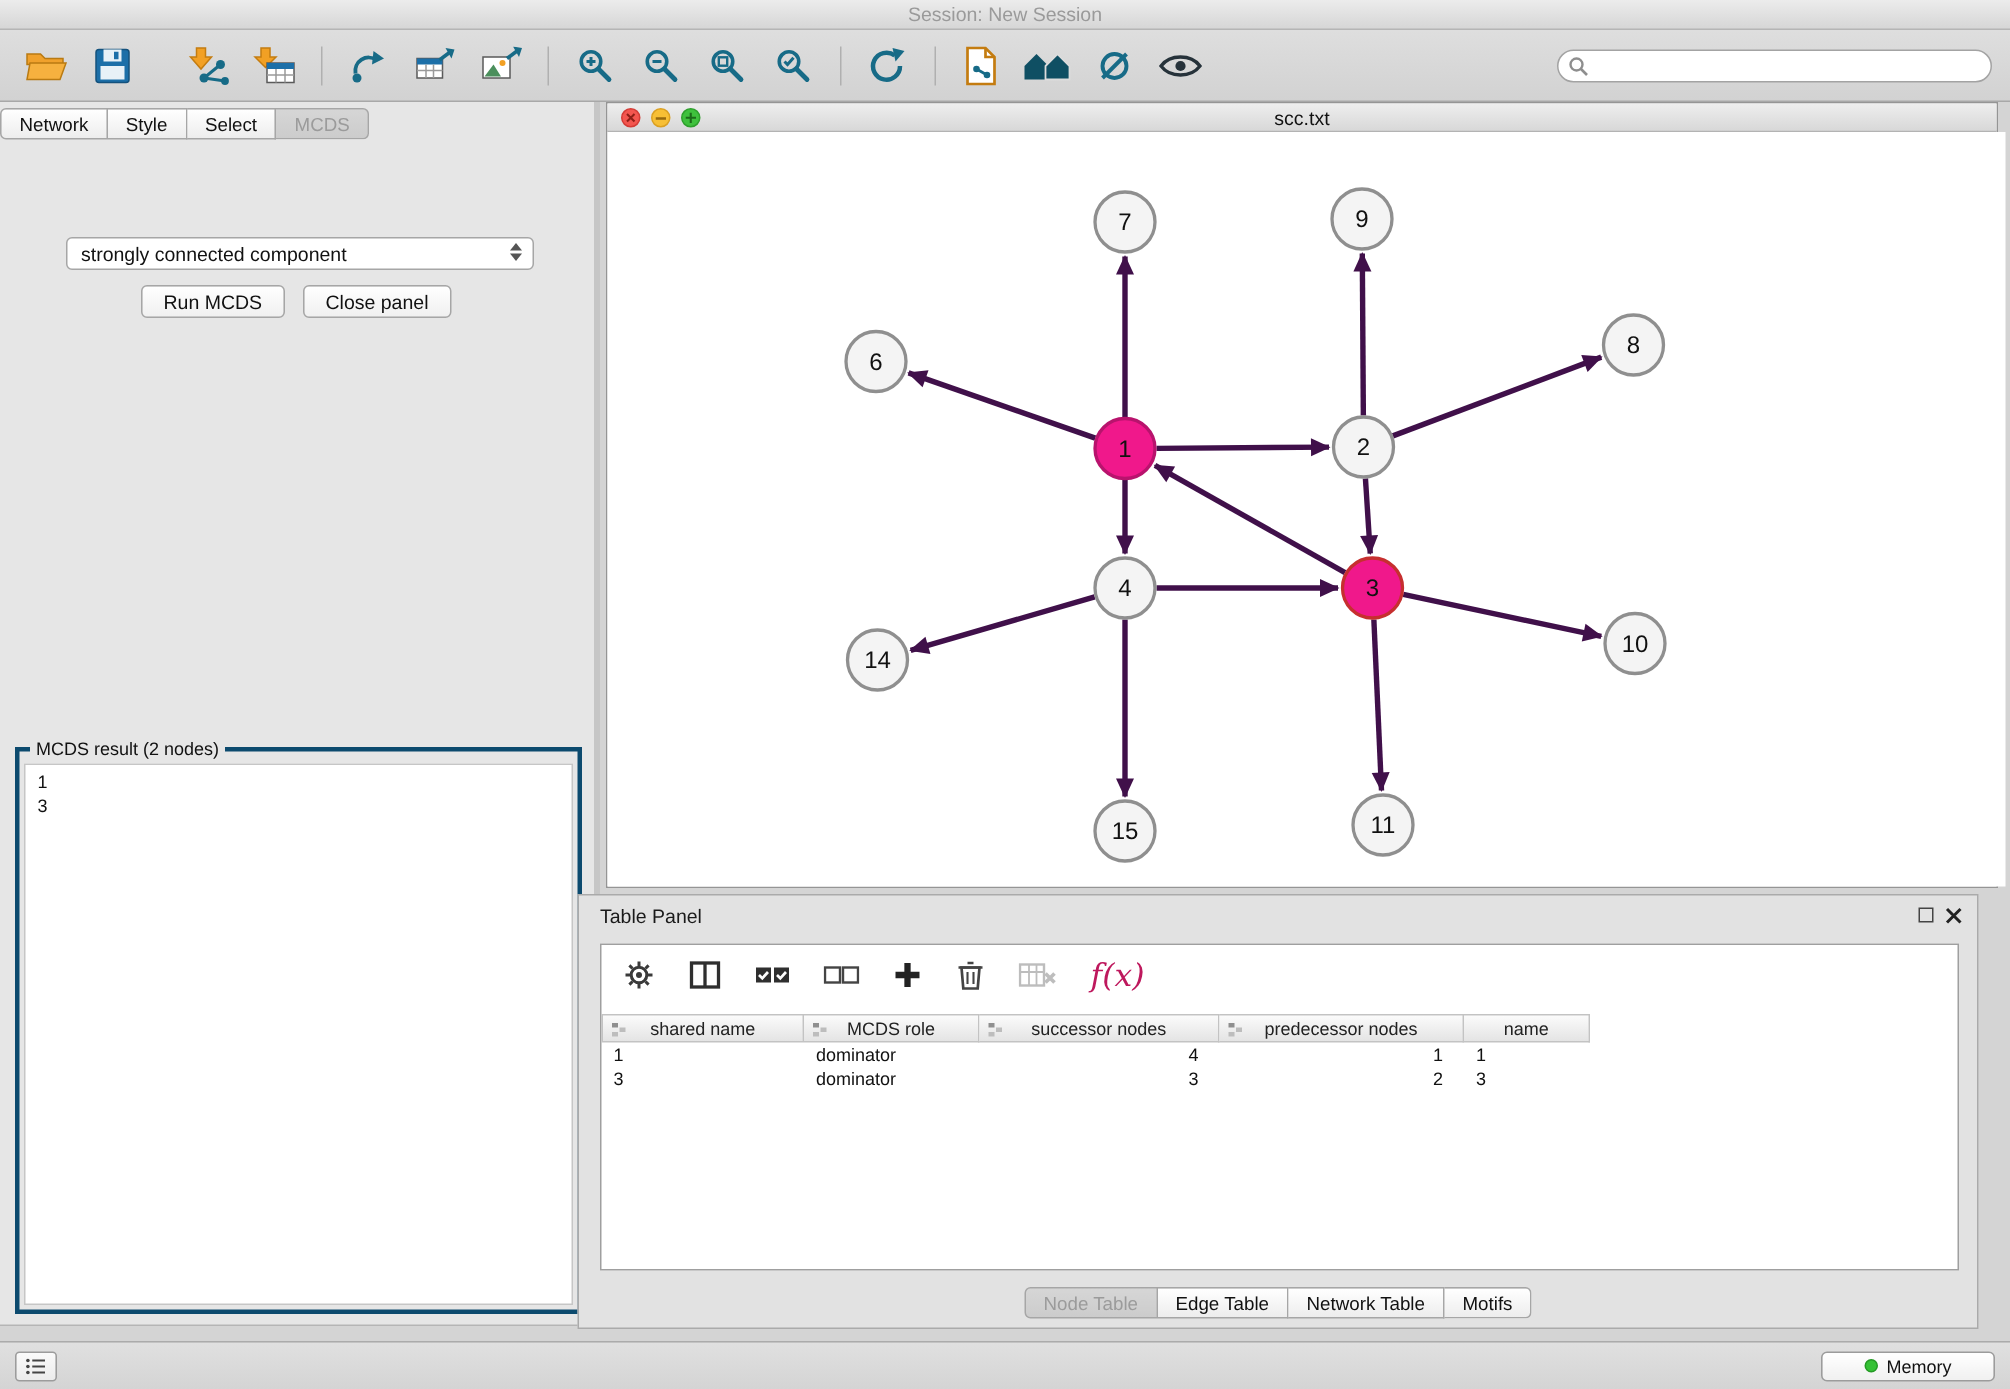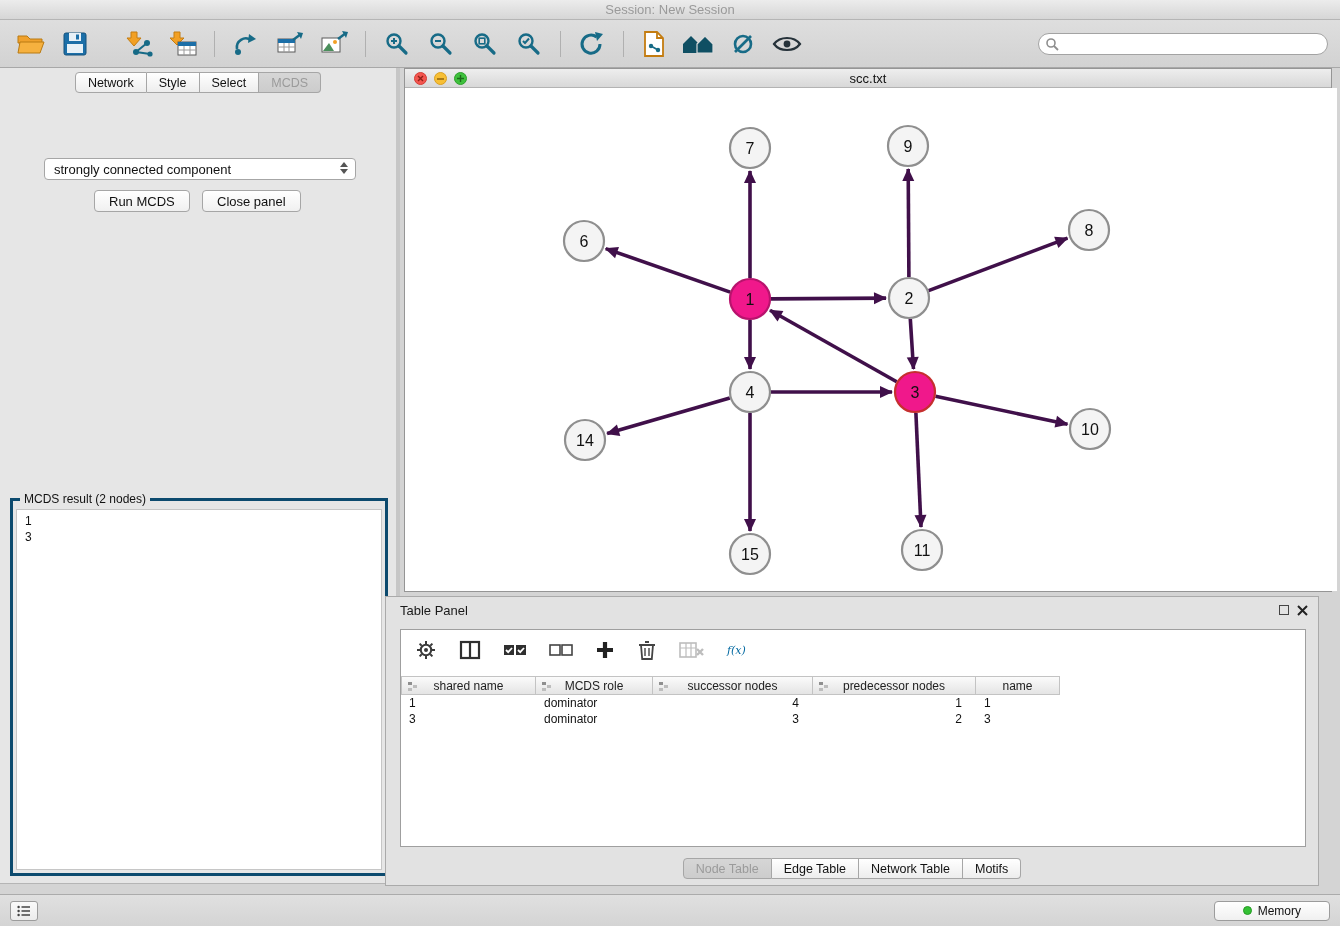--- a/index.html
+++ b/index.html
@@ -25,21 +25,21 @@
     background:#fff; padding:0 10px 0 24px; font-size:12px; outline:none; }
   .search-glass { position:absolute; left:7px; top:4px; }
 
   
   .control-panel { position:absolute; left:0; top:68px; width:400px; height:816px;
     background:#e6e6e6; border-right:4px solid #c6c6c6; border-bottom:1px solid #b5b5b5; }
   .panel-head { position:relative; height:26px; display:flex; align-items:center; padding:0 10px 0 14px; }
   .panel-head .ptitle { font-size:13px; color:#1a1a1a; }
   .panel-head .picons { margin-left:auto; display:flex; align-items:center; gap:8px; }
   .float-box { width:10px; height:10px; border:1.6px solid #444; background:transparent; }
-  .seg-wrap { text-align:center; margin-top:4px; }
+  .seg-wrap { text-align:left; margin-top:4px; }
   .seg { display:inline-flex; }
   .seg .tab { padding:2px 12px; font-size:12.5px; color:#111; background:linear-gradient(#ffffff,#ededed);
     border:1px solid #a6a6a6; border-left:none; height:21px; display:flex; align-items:center; }
   .seg .tab:first-child { border-left:1px solid #a6a6a6; border-radius:4px 0 0 4px; }
   .seg .tab:last-child { border-radius:0 4px 4px 0; }
   .seg .tab.active { background:linear-gradient(#d6d6d6,#cccccc); color:#9b9b9b; }
 
   .opt-label { position:absolute; left:0; top:68px; width:100%; text-align:center; font-size:13px; color:#111; }
   .combo { position:absolute; left:44px; top:90px; width:312px; height:22px; background:#fff;
     border:1px solid #a6a6a6; border-radius:4px; display:flex; align-items:center;
@@ -72,21 +72,21 @@
   .tl.green { background:#3fc13d; border:1px solid #2ea02c; }
   .net-canvas { position:relative; width:932px; height:503px; background:#fff; }
 
   
   .table-panel { position:absolute; left:385px; top:596px; width:934px; height:290px;
     background:#e2e2e2; border:1px solid #aaaaaa; }
   .tp-box { position:absolute; left:14px; top:32px; width:906px; height:218px;
     background:#fff; border:1px solid #9f9f9f; }
   .tp-toolbar { height:40px; display:flex; align-items:center; padding:0 14px; gap:22px; }
   .tp-toolbar .tpbtn { border:none; background:transparent; padding:0; display:flex; align-items:center; }
-  .fx { font-family:"DejaVu Serif", serif; font-style:italic; font-size:11px; color:#0369a1; }
+  .fx { font-family:"DejaVu Serif", serif; font-style:italic; font-size:21px; color:#be185d; }
   .thead { display:grid; grid-template-columns:135px 117px 160px 163px 84px; margin-top:6px; }
   .th { position:relative; height:19px; background:linear-gradient(#fbfbfb,#e4e4e4);
     border:1px solid #c3c3c3; border-left:none; display:flex; align-items:center; justify-content:center;
     font-size:12px; color:#222; }
   .th:first-child { border-left:1px solid #c3c3c3; }
   .th .tree { position:absolute; left:5px; top:4px; }
   .trow { display:grid; grid-template-columns:135px 117px 160px 163px 84px; height:16px; align-items:center; }
   .td { font-size:12px; color:#111; padding:0 8px; overflow:hidden; white-space:nowrap; }
   .td.num { text-align:right; padding-right:14px; }
   .tp-tabs { position:absolute; left:0; bottom:6px; width:100%; text-align:center; }

